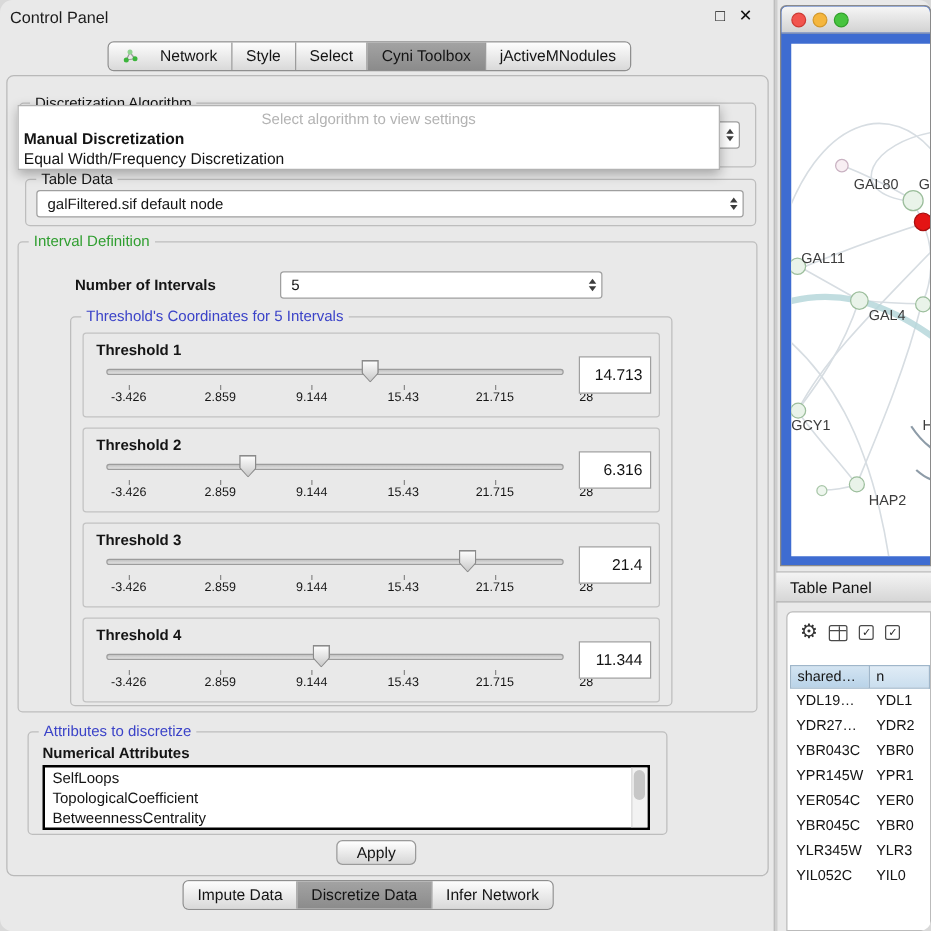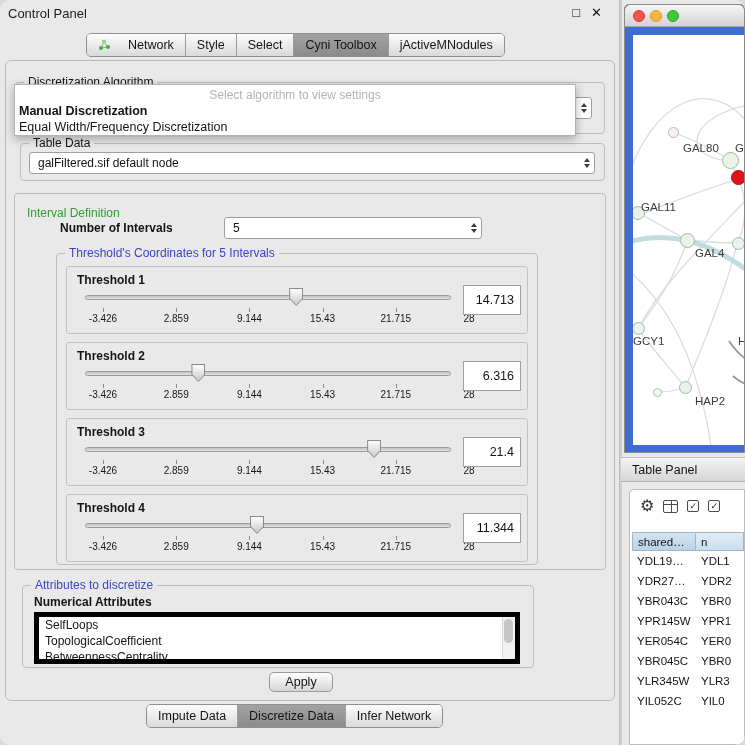--- a/index.html
+++ b/index.html
@@ -20,21 +20,21 @@
        background:linear-gradient(#fdfdfd,#d9d9d9);border-left:1px solid #9c9c9c;white-space:nowrap;}
   .tab:first-child{border-left:none;}
   .tab.selected{background:linear-gradient(#a3a3a3,#8b8b8b);}
   .top-tabs{left:86px;top:33px;}
   .bottom-tabs{left:146px;top:704px;}
 
   
   .panel-body{position:absolute;left:5px;top:60px;width:610px;height:641px;border:1px solid #b9b9b9;border-radius:6px;}
   .group{position:absolute;border:1px solid #bdbdbd;border-radius:4px;}
   .glabel{position:absolute;top:-8px;left:8px;background:#e9e9e9;padding:0 4px;font-size:12px;white-space:nowrap;}
-  .glabel.green{color:#2f9e2f;margin-top:20px;}
+  .glabel.green{color:#2f9e2f;}
   .glabel.blue{color:#3b43c8;}
   .bold-label{position:absolute;font-weight:bold;font-size:12px;white-space:nowrap;}
 
   
   .combo{position:absolute;background:#fff;border:1px solid #9f9f9f;border-radius:3px;height:22px;
          display:flex;align-items:center;padding:0 24px 0 8px;font-size:12px;}
   .combo .combo-text{overflow:hidden;white-space:nowrap;}
   .stepper{position:absolute;right:4px;top:50%;transform:translateY(-50%);display:flex;flex-direction:column;align-items:center;gap:2px;}
   .stepper .up{width:0;height:0;border-left:3.5px solid transparent;border-right:3.5px solid transparent;border-bottom:4.5px solid #3c3c3c;}
   .stepper .dn{width:0;height:0;border-left:3.5px solid transparent;border-right:3.5px solid transparent;border-top:4.5px solid #3c3c3c;}
@@ -68,21 +68,21 @@
   .handle::after{content:"";position:absolute;inset:1px;clip-path:polygon(0 0,100% 0,100% 58%,50% 100%,0 58%);background:linear-gradient(#fdfdfd,#c9c9c9);}
   .scale{position:absolute;left:18px;top:41px;width:366px;height:18px;}
   .tick{position:absolute;top:0;width:1px;height:4px;background:#8a8a8a;}
   .scale-num{position:absolute;top:5px;transform:translateX(-50%);font-size:10px;color:#161616;white-space:nowrap;}
   .valbox{position:absolute;left:396px;top:18px;width:58px;height:30px;background:#fff;border:1px solid #9f9f9f;
           display:flex;align-items:center;justify-content:flex-end;padding-right:6px;font-size:12.5px;}
 
   
   .attr-group{left:22px;top:585px;width:512px;height:83px;}
   .attr-title{left:34px;top:595px;}
-  .listbox{position:absolute;left:34px;top:612px;width:486px;height:52px;background:#fff;border:5px solid #000000;overflow:hidden;}
+  .listbox{position:absolute;left:34px;top:612px;width:486px;height:52px;background:#fff;border:2px solid #000000;overflow:hidden;}
   .list-item{height:16px;line-height:16px;padding-left:6px;font-size:12px;white-space:nowrap;}
   .list-scrollbar{position:absolute;right:0;top:0;bottom:0;width:13px;background:#f2f2f2;border-left:1px solid #d8d8d8;}
   .list-scrollbar .thumb{position:absolute;left:1px;top:2px;width:9px;height:24px;background:#c6c6c6;border-radius:5px;}
 
   .apply-btn{position:absolute;left:269px;top:672px;width:64px;height:20px;border:1px solid #9a9a9a;border-radius:5px;
              background:linear-gradient(#ffffff,#d6d6d6);font-size:12.5px;display:flex;align-items:center;justify-content:center;}
 
   
   .splitter{position:absolute;left:619px;top:0;width:3px;height:745px;background:#cfcfcf;border-left:1px solid #bdbdbd;}
 

